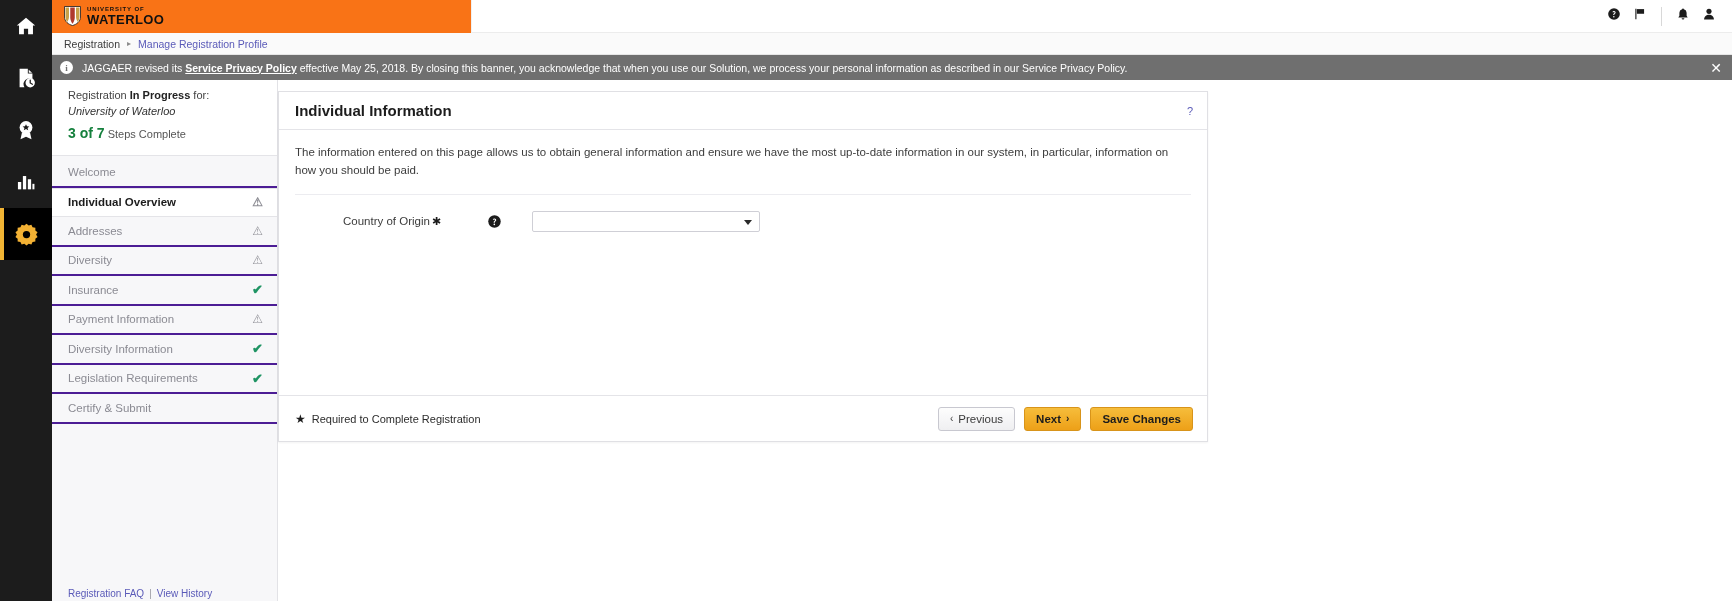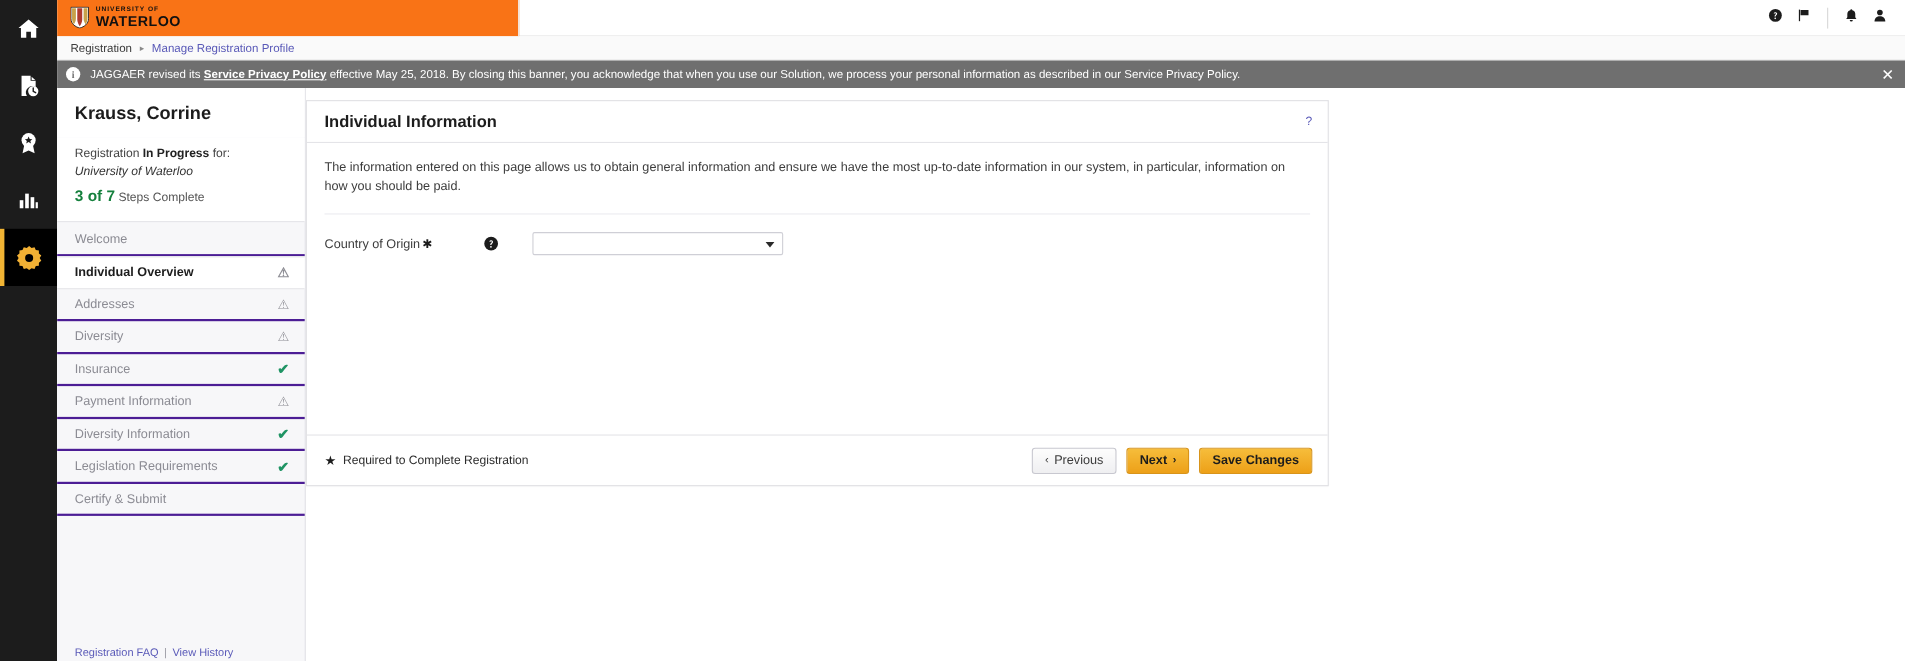--- a/index.html
+++ b/index.html
@@ -223,21 +223,21 @@
     padding-left: 0; padding-right: 0;
   }
 
   .form { padding: 12px 16px 0 16px; }
   .frow {
     display: flex; align-items: center;
     height: 30px;
   }
   .flabel {
     width: 130px; flex: none;
-    font-size: 11.5px; color: #3c3c3c;
+    font-size: 11.5px; color: #3c3c3c; margin-left: 48px;
   }
   .req-star {
     color: #1c1c1c; font-size: 11px; margin-left: 2px;
   }
   .help-dot {
     width: 15px; height: 15px; flex: none;
     margin-left: 14px; margin-right: 30px;
     color: #1c1c1c;
   }
   .help-spacer { width: 59px; flex: none; }
@@ -436,21 +436,20 @@
   <div class="banner">
     <span class="banner-info">i</span>
     <span class="banner-text"><span>JAGGAER revised its </span><u class="pp">Service Privacy Policy</u><span> effective May 25, 2018. By closing this banner, you acknowledge that when you use our Solution, we process your personal information as described in our Service Privacy Policy.</span></span>
     <span class="banner-close">✕</span>
   </div>
 
   <div class="body-region">
 
     <div class="panel">
 
-      <div class="panel-name">Krauss, Corrine</div>
 
       <div class="panel-status">
         <div class="l1"><span>Registration </span><b>In Progress</b><span> for:</span></div>
         <div class="l2">University of Waterloo</div>
         <div class="l3"><b>3 of 7</b> <span>Steps Complete</span></div>
       </div>
 
       <div class="steps">
 
         <div class="step">

